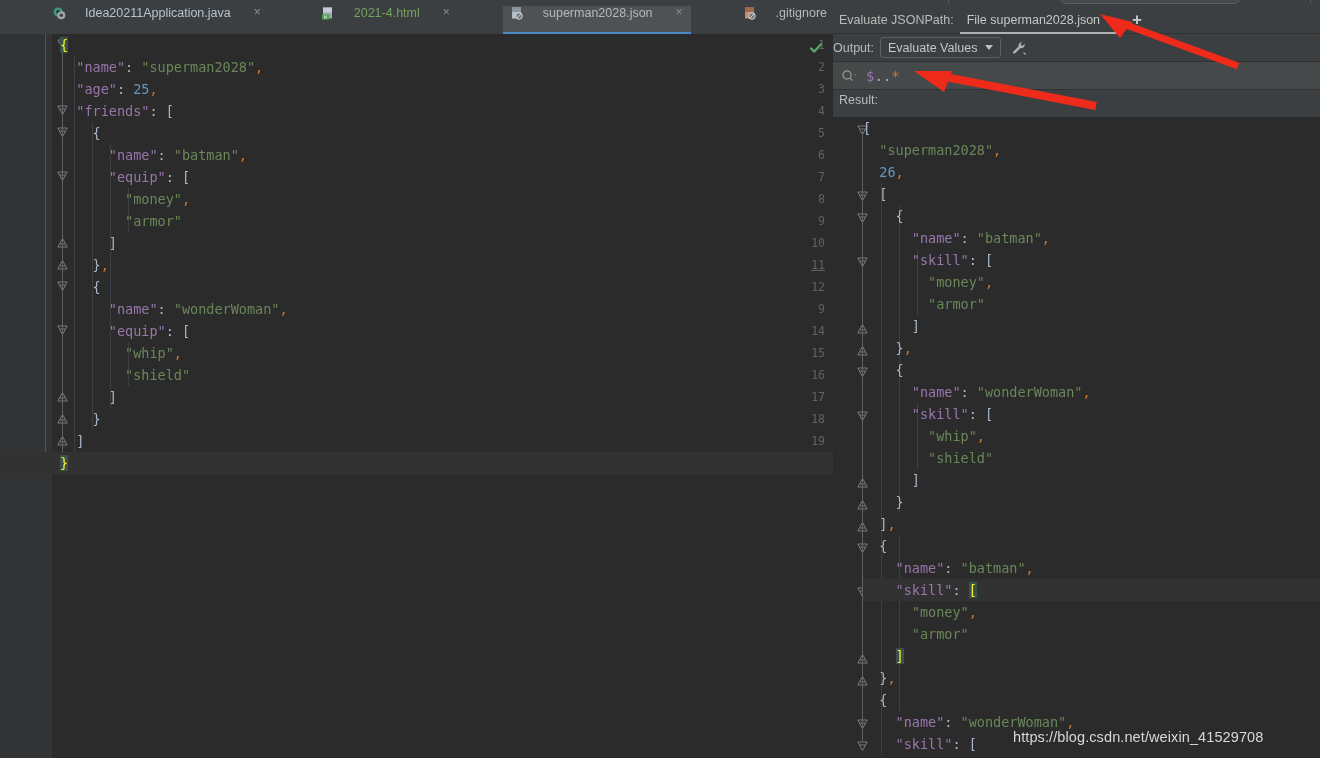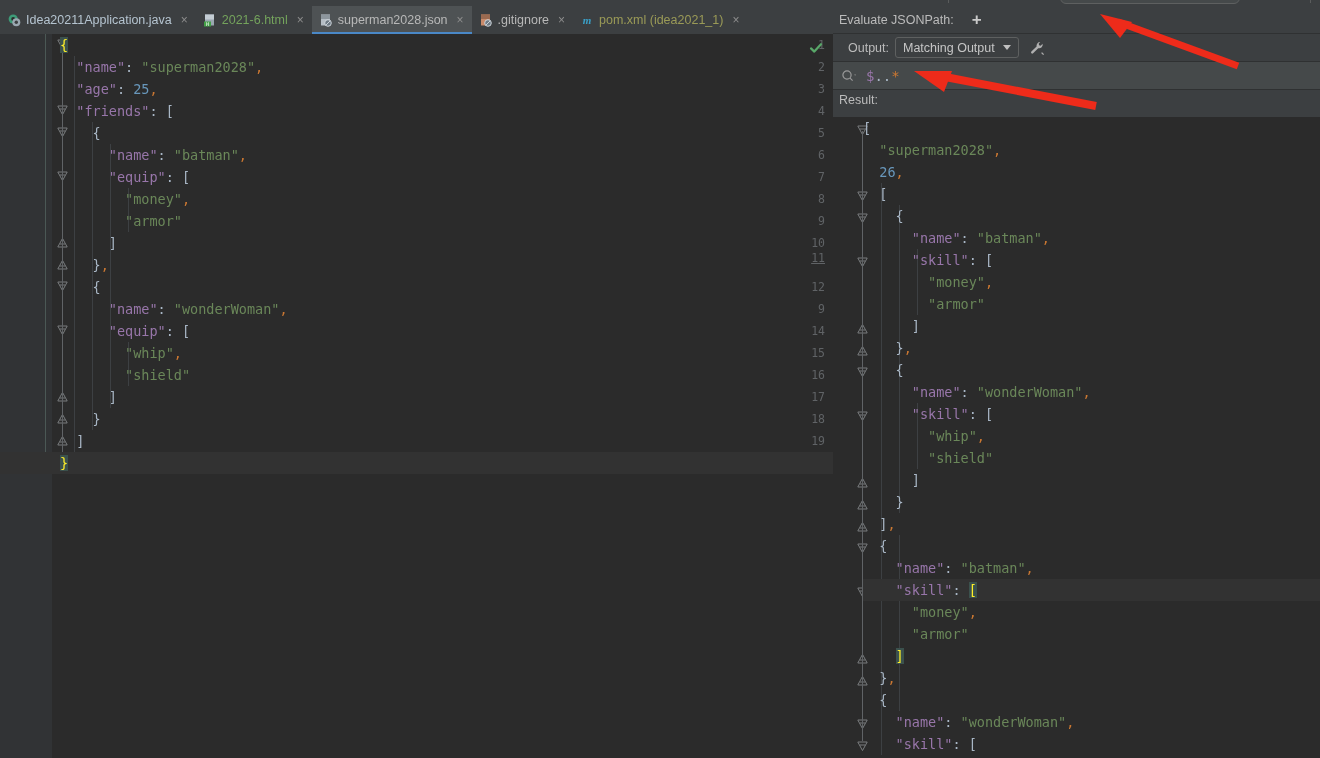--- a/index.html
+++ b/index.html
@@ -22,23 +22,23 @@
   }
   .top-strip .divl { position:absolute; left: 948px; top: 0; width: 1px; height: 3px; background:#5a5c5c; }
   .top-strip .divr { position:absolute; left: 1310px; top: 0; width: 1px; height: 3px; background:#5a5c5c; }
 
   
   .tabbar {
     position: absolute; left: 0; top: 6px; width: 833px; height: 28px;
     background: #3c3f41; display: flex; align-items: stretch;
   }
   .tab {
-    display: flex; align-items: center; gap: 5px;
+    display: flex; gap: 19px;
     padding: 0 8px 0 7px; height: 28px;
-    font-size: 12.5px; color: #a9b7c6; white-space: nowrap; position: relative;
+    font-size: 12.5px; color: #a9b7c6; white-space: nowrap; position: relative; margin-left: 45px;
   }
   .tab.active { background: #4e5254; }
   .tab.active::after {
     content: ""; position: absolute; left: 0; right: 0; bottom: 0;
     height: 2px; background: #4a88c7;
   }
   .tab .label { color: #bbbbbb; font-size: 12.5px; }
   .tab.t-java .label { color: #b5c4d0; }
   .tab.t-html .label { color: #74a35c; }
   .tab.t-json .label { color: #b8b8b8; }
@@ -126,21 +126,21 @@
     position: relative; display: flex; align-items: center; gap: 6px;
     padding: 0 7px; height: 26px; color: #c6c6c6; font-size: 12.5px;
   }
   .jtab::after {
     content:""; position:absolute; left: 0; right: 0; bottom: -1px; height: 2px;
     background: #b0b0b0;
   }
   .jtab .close { color: #8d8d8d; font-size: 12px; }
   .plus { color: #c9c9c9; font-size: 17px; line-height: 1; margin-left: 12px; font-weight: 700; }
 
-  .outrow { display:flex; align-items:center; height: 28px; padding-left: 15px; border-bottom: 1px solid #2f3132; }
+  .outrow { display:flex; align-items:center; height: 28px; padding-left: 0; border-bottom: 1px solid #2f3132; }
   .combo {
     display: flex; align-items: center; gap: 8px;
     border: 1px solid #5e6060; border-radius: 3px; background: #3c3f41;
     height: 21px; padding: 0 7px; color: #c6c6c6; font-size: 12.5px;
   }
   .caret { width: 0; height: 0; border-left: 4px solid transparent; border-right: 4px solid transparent; border-top: 5px solid #c0c0c0; }
   .wrench { margin-left: 10px; width: 16px; height: 16px; }
 
   .queryrow {
     display: flex; align-items: center; height: 28px; padding-left: 8px;
@@ -213,21 +213,21 @@
       </div>
       <div class="tab t-html">
         <span class="ticon">
           <svg viewBox="0 0 14 14" width="14" height="14">
             <rect x="2" y="1.5" width="9" height="11" fill="#9aa7b0"></rect>
             <rect x="2" y="1.5" width="9" height="5" fill="#c3ccd3"></rect>
             <rect x="1" y="8.5" width="7" height="5" fill="#43a047"></rect>
             <text x="4.5" y="12.6" font-size="5" fill="#fff" text-anchor="middle" font-family="monospace">H</text>
           </svg>
         </span>
-        <span class="label">2021-6.html</span>
+        <span class="label">2021-4.html</span>
         <span class="close">×</span>
       </div>
       <div class="tab t-json active">
         <span class="ticon">
           <svg viewBox="0 0 14 14" width="14" height="14">
             <rect x="2" y="1.5" width="9" height="11" fill="#b6bec5"></rect>
             <rect x="2" y="1.5" width="9" height="4.5" fill="#8d969d"></rect>
             <circle cx="9" cy="10" r="3.3" fill="#6e7a84" stroke="#d6dde2" stroke-width="0.9"></circle>
             <path d="M6.9 12.1 L11.1 7.9" stroke="#d6dde2" stroke-width="0.9"></path>
           </svg>
@@ -267,21 +267,21 @@
         <div class="lineno" style="top: 0px;">1</div>
         <div class="lineno" style="top: 22px;">2</div>
         <div class="lineno" style="top: 44px;">3</div>
         <div class="lineno" style="top: 66px;">4</div>
         <div class="lineno" style="top: 88px;">5</div>
         <div class="lineno" style="top: 110px;">6</div>
         <div class="lineno" style="top: 132px;">7</div>
         <div class="lineno" style="top: 154px;">8</div>
         <div class="lineno" style="top: 176px;">9</div>
         <div class="lineno" style="top: 198px;">10</div>
-        <div class="lineno" style="top: 213px; text-decoration: underline;">11</div>
+        <div class="lineno" style="top: 220px; text-decoration: underline;">11</div>
         <div class="lineno" style="top: 242px; text-align: right;">12</div>
         <div class="lineno" style="top: 264px;">9</div>
         <div class="lineno" style="top: 286px;">14</div>
         <div class="lineno" style="top: 308px;">15</div>
         <div class="lineno" style="top: 330px;">16</div>
         <div class="lineno" style="top: 352px; text-align: right;">17</div>
         <div class="lineno" style="top: 374px;">18</div>
         <div class="lineno" style="top: 396px;">19</div>
         <div class="lineno cur" style="top: 418px;">20</div>
       </div>
@@ -376,27 +376,31 @@
 
     <svg class="inspect-check" viewBox="0 0 14 14">
       <path d="M2 7.4 L5.3 10.6 L12 3.2" stroke="#59a869" stroke-width="2.2" fill="none" stroke-linecap="round" stroke-linejoin="round"></path>
     </svg>
   </div>
 
   <div class="rpanel">
 
     <div class="rp-row">
       <span class="rp-label">Evaluate JSONPath:</span>
+      <div class="jtab">
+        <span>File superman2028.json</span>
+        <span class="close">×</span>
+      </div>
       <span class="plus">+</span>
     </div>
 
     <div class="outrow">
       <span class="rp-label">Output:</span>
       <div class="combo">
-        <span>Matching Output</span>
+        <span>Evaluate Values</span>
         <span class="caret"></span>
       </div>
       <svg class="wrench" viewBox="0 0 16 16">
         <path d="M11.2 2.1a3.6 3.6 0 0 0-3.6 4.4L2.4 11.6a1.2 1.2 0 0 0 1.7 1.7l5.1-5.1a3.6 3.6 0 0 0 4.4-4.4l-1.9 1.9-1.6-.4-.4-1.6z" fill="#b0b0b0"></path>
         <path d="M12.6 12.6 l2 2" stroke="#b0b0b0" stroke-width="1.3" fill="none"></path>
       </svg>
     </div>
 
     <div class="queryrow">
       <svg class="magnifier" viewBox="0 0 17 14">
@@ -506,13 +510,14 @@
 
   <svg class="arrow" style="left:1090px; top:8px; width:150px; height:62px;" viewBox="0 0 150 62">
     <path d="M148 58 L28 14" stroke="#ee2b1a" stroke-width="7" fill="none"></path>
     <path d="M10 6 L42 14 L30 30 Z" fill="#ee2b1a"></path>
   </svg>
   <svg class="arrow" style="left:900px; top:66px; width:200px; height:44px;" viewBox="0 0 200 44">
     <path d="M196 40 L40 10" stroke="#ee2b1a" stroke-width="8" fill="none"></path>
     <path d="M14 5 L52 5 L44 26 Z" fill="#ee2b1a"></path>
   </svg>
 
+  <div class="watermark">https://blog.csdn.net/weixin_41529708</div>
 </div>
 
 </body></html>

